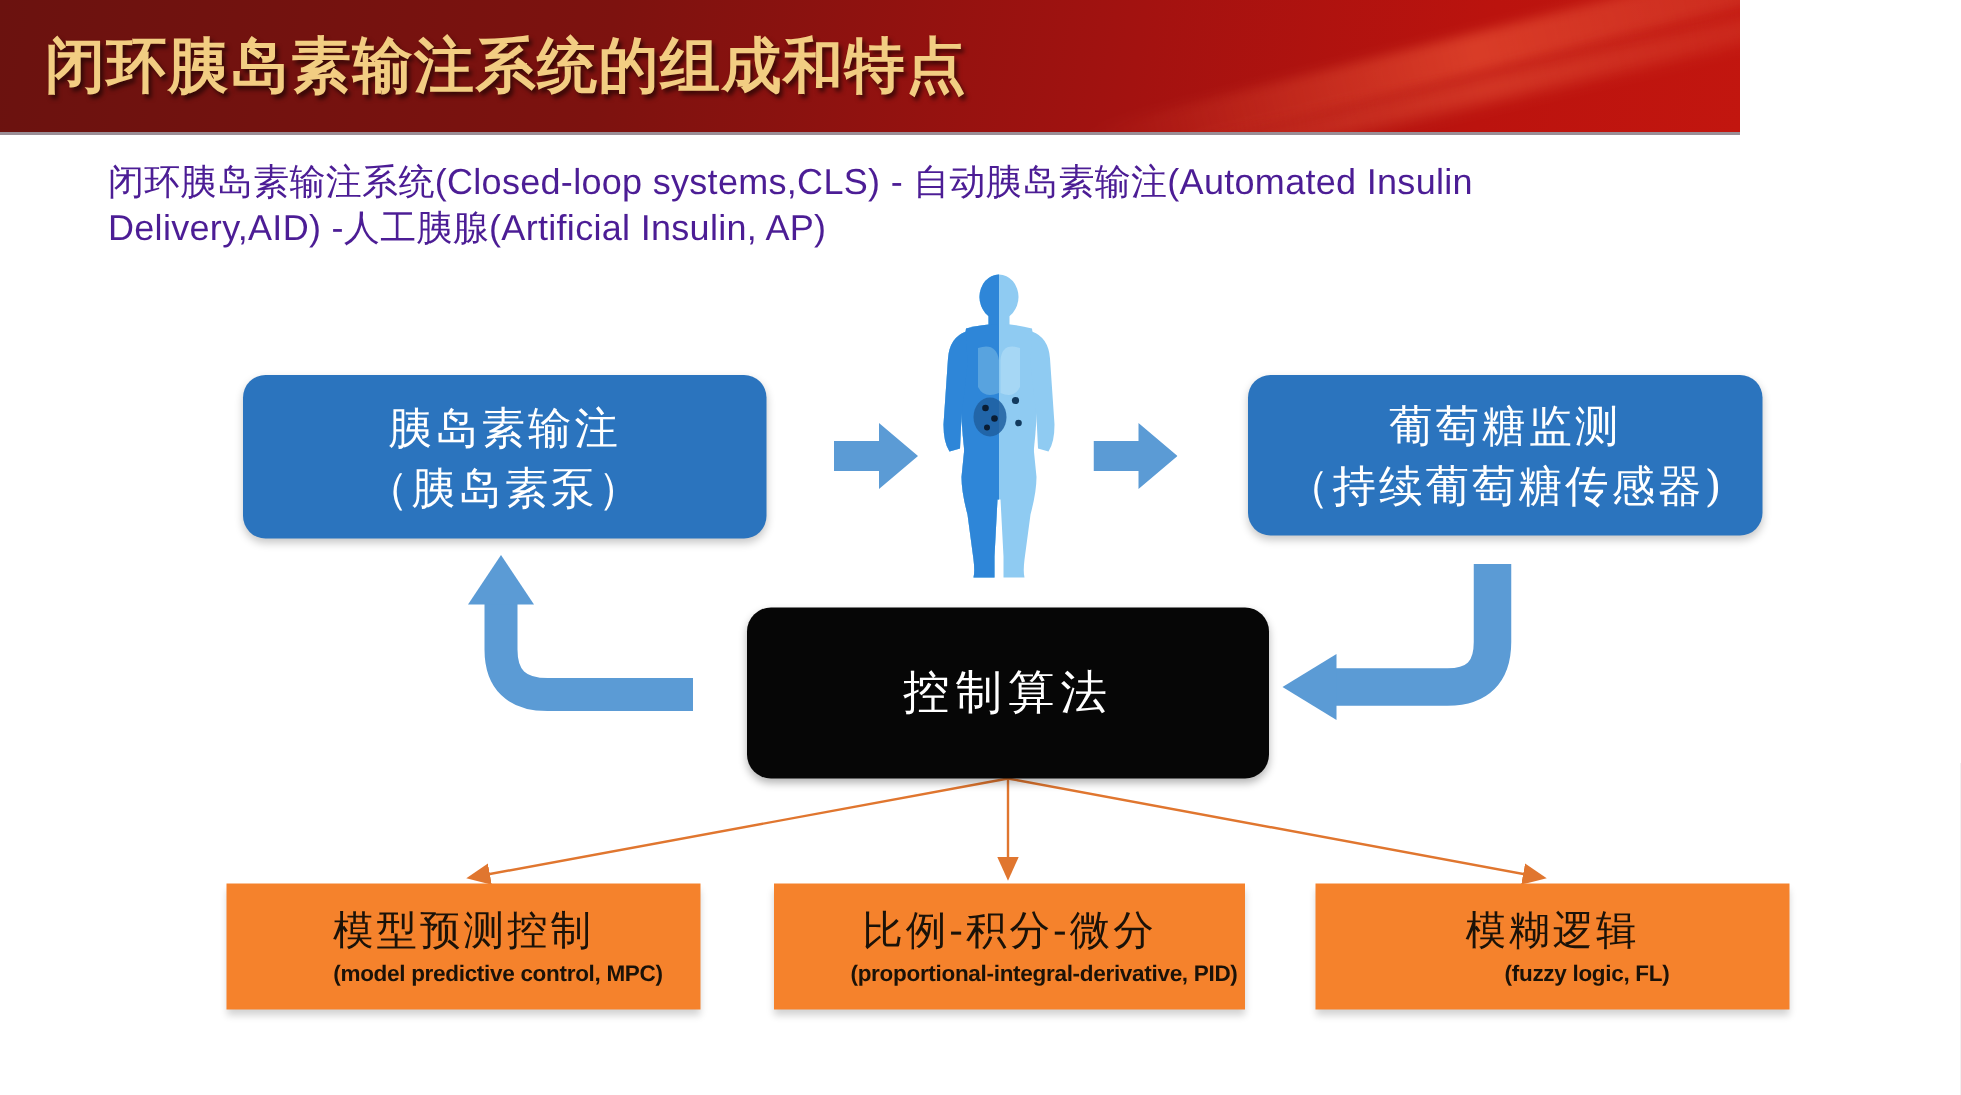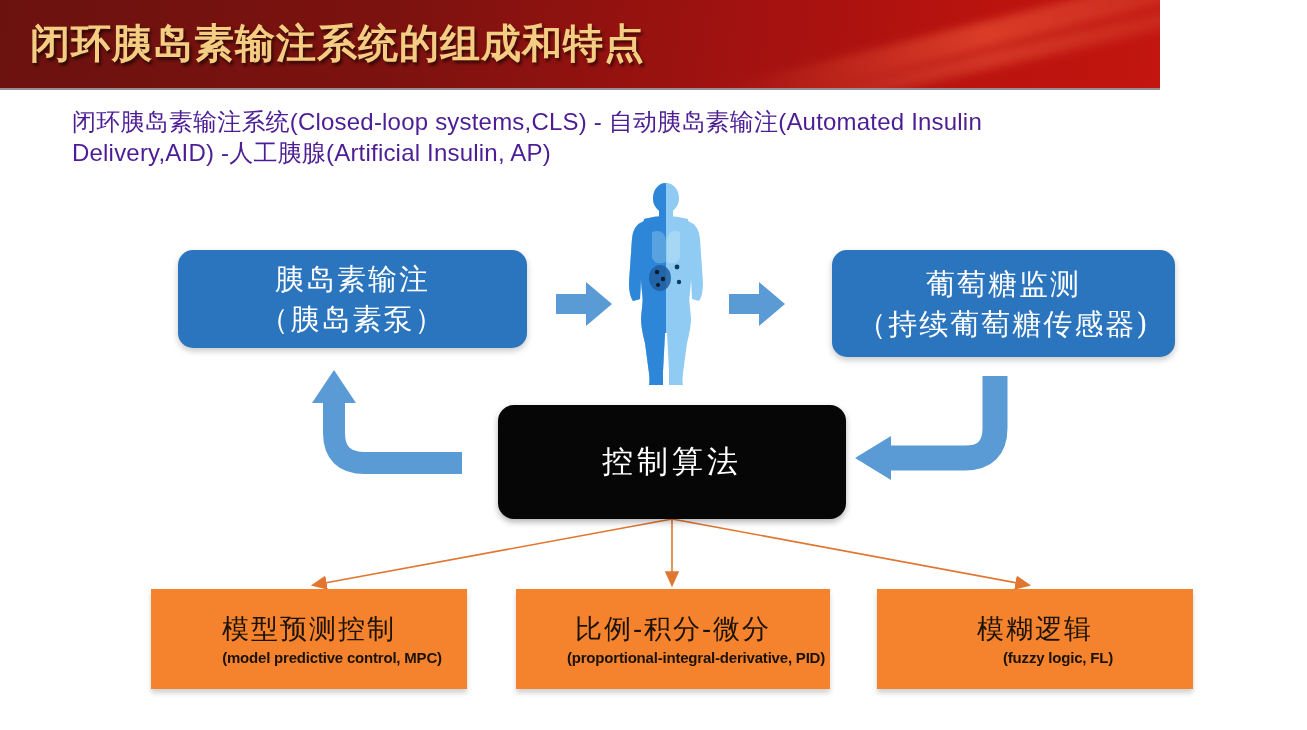--- a/index.html
+++ b/index.html
@@ -44,33 +44,33 @@
   
   .blue-box{
     position:absolute;
     background:#2b74be;border-radius:15px;
     color:#ffffff;text-align:center;
     font-family:"DejaVu Serif", serif;
     font-size:29px;line-height:40px;letter-spacing:2px;
     display:flex;flex-direction:column;justify-content:center;
     box-shadow:0 3px 6px rgba(0,0,0,.22);
   }
-  .blue-box.left{left:178px;top:250px;width:349px;height:98px;}
+  .blue-box.left{left:162px;top:250px;width:349px;height:109px;}
   .blue-box.right{left:822px;top:250px;width:343px;height:107px;margin-left:10px;}
   .black-box{
     position:absolute;left:498px;top:405px;width:348px;height:114px;
     background:#060606;border-radius:16px;
     color:#ffffff;text-align:center;
     font-family:"DejaVu Serif", serif;
     font-size:31px;letter-spacing:4px;
     display:flex;align-items:center;justify-content:center;
     box-shadow:0 3px 6px rgba(0,0,0,.3);
   }
   .orange-box{
-    position:absolute;top:589px;height:100px;
+    position:absolute;top:589px;height:84px;
     background:#f5822c;
     color:#1b1208;text-align:center;
     display:flex;flex-direction:column;justify-content:center;
     box-shadow:0 4px 5px rgba(0,0,0,.18);
   }
   .orange-box .zh{
     font-family:"DejaVu Serif", serif;
     font-size:27px;letter-spacing:2px;line-height:36px;
   }
   .orange-box .en{

